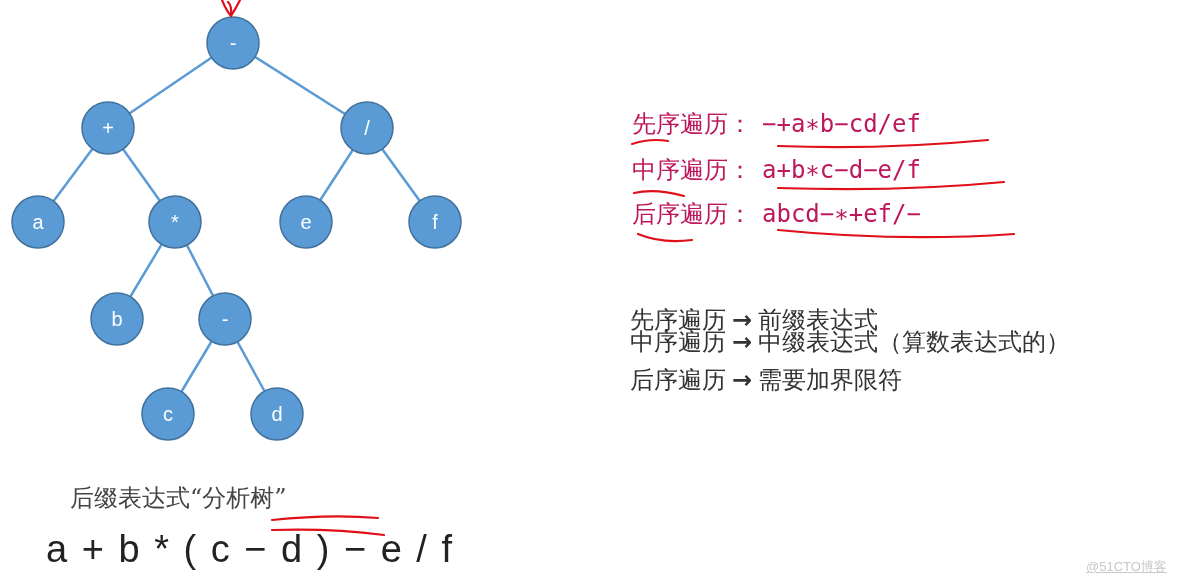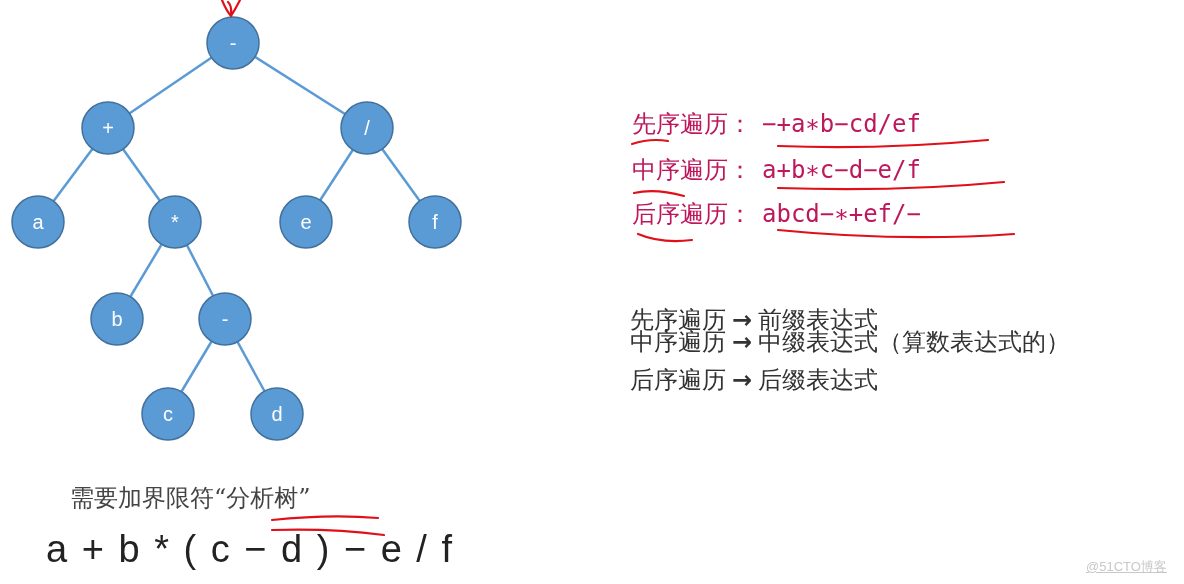--- a/index.html
+++ b/index.html
@@ -88,24 +88,24 @@
   <span class="trav-label">后序遍历</span><span class="trav-colon">：</span><span class="trav-seq">abcd−∗+ef/−</span>
 </div>
 
 <div class="map-row" style="top:304px;">
   <span>先序遍历</span><span class="arrow">→</span><span>前缀表达式</span>
 </div>
 <div class="map-row" style="top:326px;">
   <span>中序遍历</span><span class="arrow">→</span><span>中缀表达式（算数表达式的）</span>
 </div>
 <div class="map-row" style="top:364px;">
-  <span>后序遍历</span><span class="arrow">→</span><span>后缀表达式</span>
+  <span>后序遍历</span><span class="arrow">→</span><span>需要加界限符</span>
 </div>
 
-<div id="caption">需要加界限符“分析树”</div>
+<div id="caption">后缀表达式“分析树”</div>
 <div id="expr">a + b * ( c − d ) − e / f</div>
 <div id="watermark">@51CTO博客</div>
 
 <svg id="annot" width="1184" height="584" xmlns="http://www.w3.org/2000/svg">
   <g fill="none" stroke="#e0101a" stroke-width="2.2" stroke-linecap="round">
     <path d="M222,0 Q226,10 231,16 Q236,8 240,0 M228,2 Q232,6 231,14"></path>
     <path d="M632,144 Q650,138 668,141"></path>
     <path d="M778,146 Q880,150 988,140"></path>
     <path d="M634,193 Q655,188 684,196"></path>
     <path d="M778,188 Q900,192 1004,182"></path>

